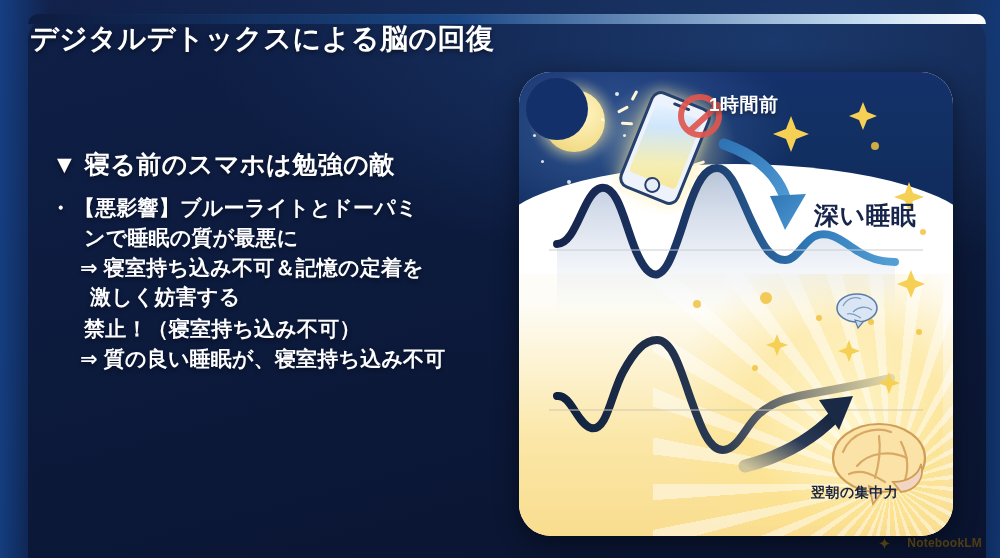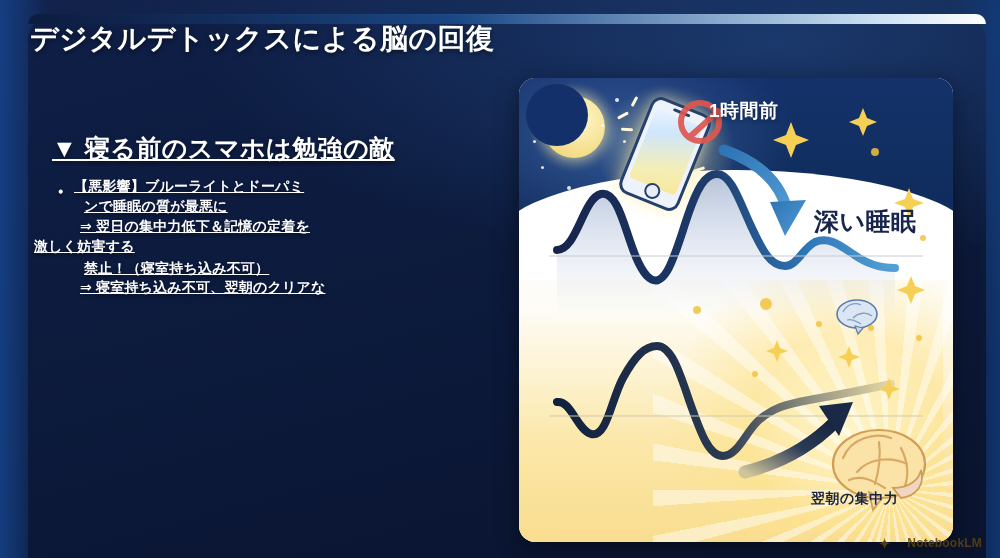--- a/index.html
+++ b/index.html
@@ -32,42 +32,42 @@
 
   
   .title{
     position:absolute;left:30px;top:20px;width:520px;
     color:#ffffff;font-size:28px;font-weight:bold;letter-spacing:.5px;
     text-shadow:0 2px 5px rgba(0,0,0,.55);
     white-space:nowrap;
   }
 
   
-  .body-col{position:absolute;left:34px;top:132px;width:470px;color:#fff;text-decoration:underline;}
+  .body-col{position:absolute;left:34px;top:148px;width:470px;color:#fff;}
   .h2{
     font-size:25px;font-weight:bold;color:#ffffff;
     text-shadow:0 2px 4px rgba(0,0,0,.5);
     margin:0 0 12px 18px;letter-spacing:.5px;white-space:nowrap;
   }
   .bullet{margin:0 0 2px 0;}
   .b-line{
-    display:block;font-size:14px;font-weight:bold;line-height:1.42;
+    display:block;font-size:21px;font-weight:bold;line-height:1.42;
     color:#fdfdff;text-shadow:0 2px 4px rgba(0,0,0,.45);
     letter-spacing:.2px;
   }
   .b-first{text-indent:0;margin-left:40px;position:relative;}
   .b-first::before{content:"・";position:absolute;left:-24px;top:0;font-size:21px;color:#fff;}
   .b-cont{margin-left:50px;}
   .b-arrow{margin-left:46px;}
-  .b-arrow2{}
+  .b-arrow2{margin-left:56px;}
 
   
   .card{
-    position:absolute;left:519px;top:78px;width:434px;height:464px;
-    border-radius:16px;overflow:hidden;
+    position:absolute;left:519px;top:72px;width:434px;height:464px;
+    border-radius:32px;overflow:hidden;
     box-shadow:0 6px 24px rgba(0,0,0,.45);
     background:#fff;
   }
   .night{
     position:absolute;left:0;top:0;width:100%;height:150px;
     background:
       radial-gradient(70% 120% at 22% 40%, rgba(76,120,190,.55) 0%, rgba(18,40,86,0) 60%),
       linear-gradient(180deg,#15306b 0%,#123063 40%,#102a5c 100%);
   }
   .night::after{ 
@@ -142,27 +142,27 @@
   <div class="topsheen"></div>
 
   <div class="title">デジタルデトックスによる脳の回復</div>
 
   <div class="body-col">
     <div class="h2">▼ 寝る前のスマホは勉強の敵</div>
 
     <div class="bullet">
       <span class="b-line b-first">【悪影響】ブルーライトとドーパミ</span>
       <span class="b-line b-cont">ンで睡眠の質が最悪に</span>
-      <span class="b-line b-arrow">⇒ 翌日の集中力低下＆記憶の定着を</span>
+      <span class="b-line b-arrow">⇒ 寝室持ち込み不可＆記憶の定着を</span>
       <span class="b-line b-arrow2">激しく妨害する</span>
     </div>
 
     <div class="bullet">
       <span class="b-line b-cont">禁止！（寝室持ち込み不可）</span>
-      <span class="b-line b-arrow">⇒ 寝室持ち込み不可、翌朝のクリアな</span>
+      <span class="b-line b-arrow">⇒ 質の良い睡眠が、寝室持ち込み不可</span>
     </div>
   </div>
 
   <div class="card">
 
     <div class="daybg"></div>
     <div class="glowsun"></div>
     <div class="rays"></div>
 
     <div class="night"></div>

